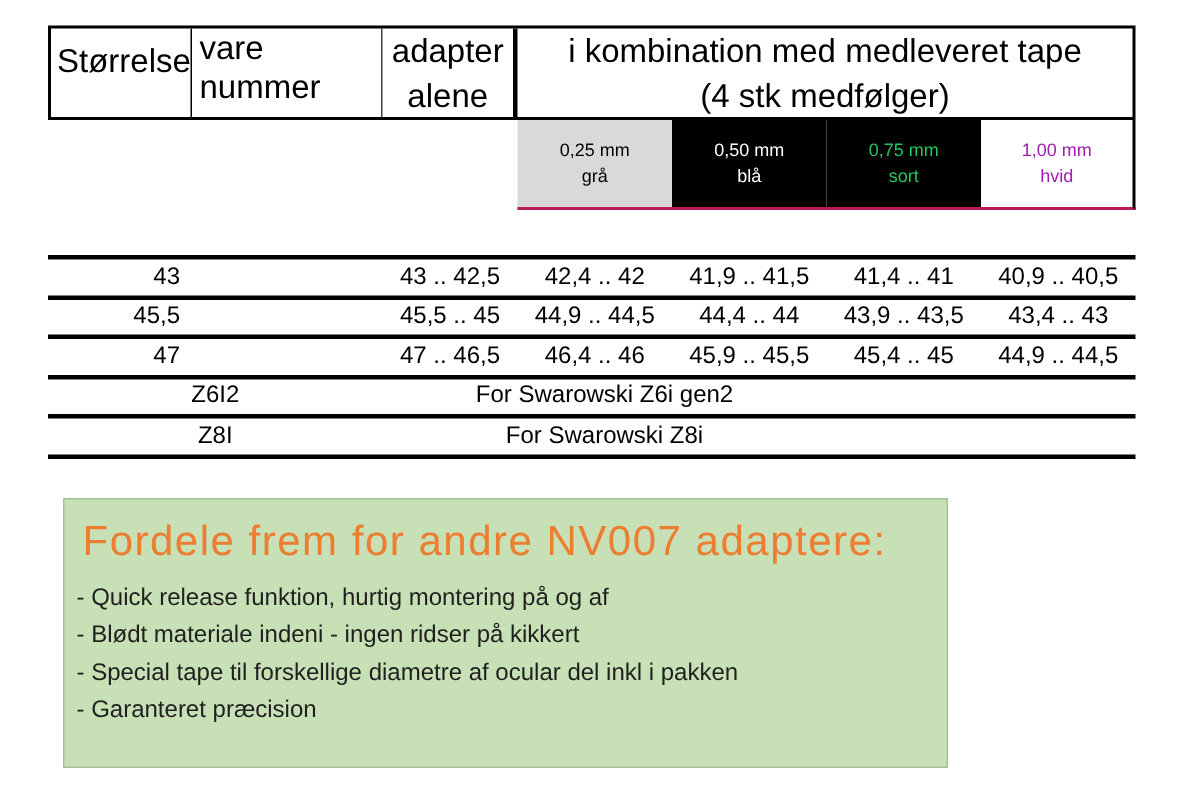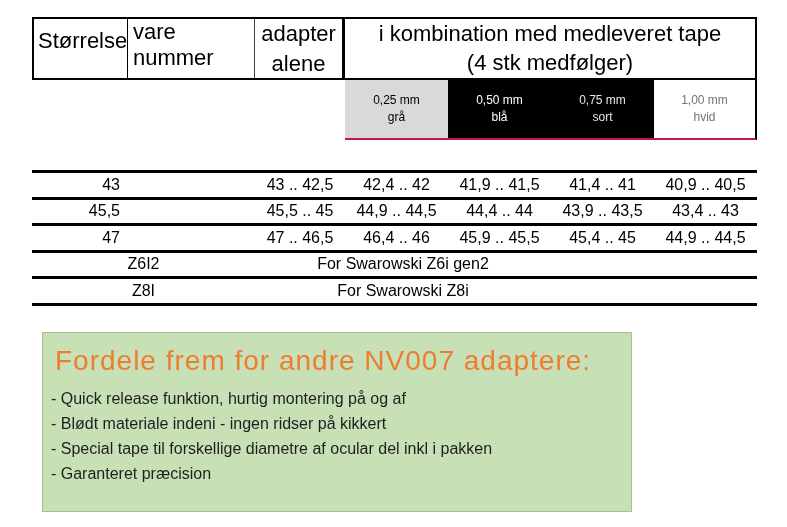--- a/index.html
+++ b/index.html
@@ -7,21 +7,21 @@
   body{font-family:"Liberation Sans","DejaVu Sans",sans-serif;color:#000;}
   .page{position:relative;width:787px;height:527px;background:#fff;overflow:hidden;}
 
   
   .htable{position:absolute;left:32px;top:17px;width:725px;}
   .hrow1{display:flex;height:63px;border:2px solid #000;background:#fff;}
   .hrow1 .hc{flex:none;display:flex;font-size:22px;}
   .hc1{width:94px;border-right:1px solid #000;align-items:flex-end;padding:0 0 24px 4px;}
   .hc2{width:127px;border-right:1px solid #404040;align-items:flex-end;padding:0 0 7px 5px;}
   .hc3{width:90px;border-right:3px solid #000;flex-direction:column;align-items:center;justify-content:center;line-height:1.35;}
-  .hc4{width:410px;flex-direction:column;align-items:center;justify-content:flex-end;line-height:1.35;}
+  .hc4{width:410px;flex-direction:column;align-items:center;justify-content:space-between;line-height:1.35;}
   .hrow2{display:flex;height:60px;}
   .hspacer{flex:none;width:313px;}
   .tapecell{flex:none;width:103px;display:flex;flex-direction:column;align-items:center;justify-content:center;line-height:1.45;font-size:12px;border-bottom:2px solid #be185d;}
   .tapecell.last{border-right:2px solid #000;}
 
   
   .dtable{position:absolute;left:32px;top:170px;width:725px;border-bottom:3px solid #000;}
   .drow{display:flex;height:26.5px;border-top:3px solid #000;align-items:center;font-size:16px;line-height:26px;}
   .dc{flex:none;text-align:center;white-space:nowrap;}
   .dc1{width:94px;text-align:right;padding-right:6px;}
@@ -59,25 +59,25 @@
     <div class="hrow2">
       <div class="hspacer"></div>
       <div class="tapecell" style="background: rgb(217, 217, 217); color: rgb(0, 0, 0);">
         <span>0,25 mm</span>
         <span>grå</span>
       </div>
       <div class="tapecell" style="background: #000000; color: rgb(255, 255, 255);">
         <span>0,50 mm</span>
         <span>blå</span>
       </div>
-      <div class="tapecell" style="background: rgb(0, 0, 0); color: #e5e5e5;">
+      <div class="tapecell" style="background: rgb(0, 0, 0); color: #22c55e;">
         <span>0,75 mm</span>
         <span>sort</span>
       </div>
-      <div class="tapecell last" style="background: rgb(255, 255, 255); color: #737373; text-align: center;">
+      <div class="tapecell last" style="background: rgb(255, 255, 255); color: #a21caf; text-align: center;">
         <span>1,00 mm</span>
         <span>hvid</span>
       </div>
     </div>
   </div>
 
   <div class="dtable">
     <div class="drow">
       <div class="dc dc1">43</div>
       <div class="dc dc2"></div>

